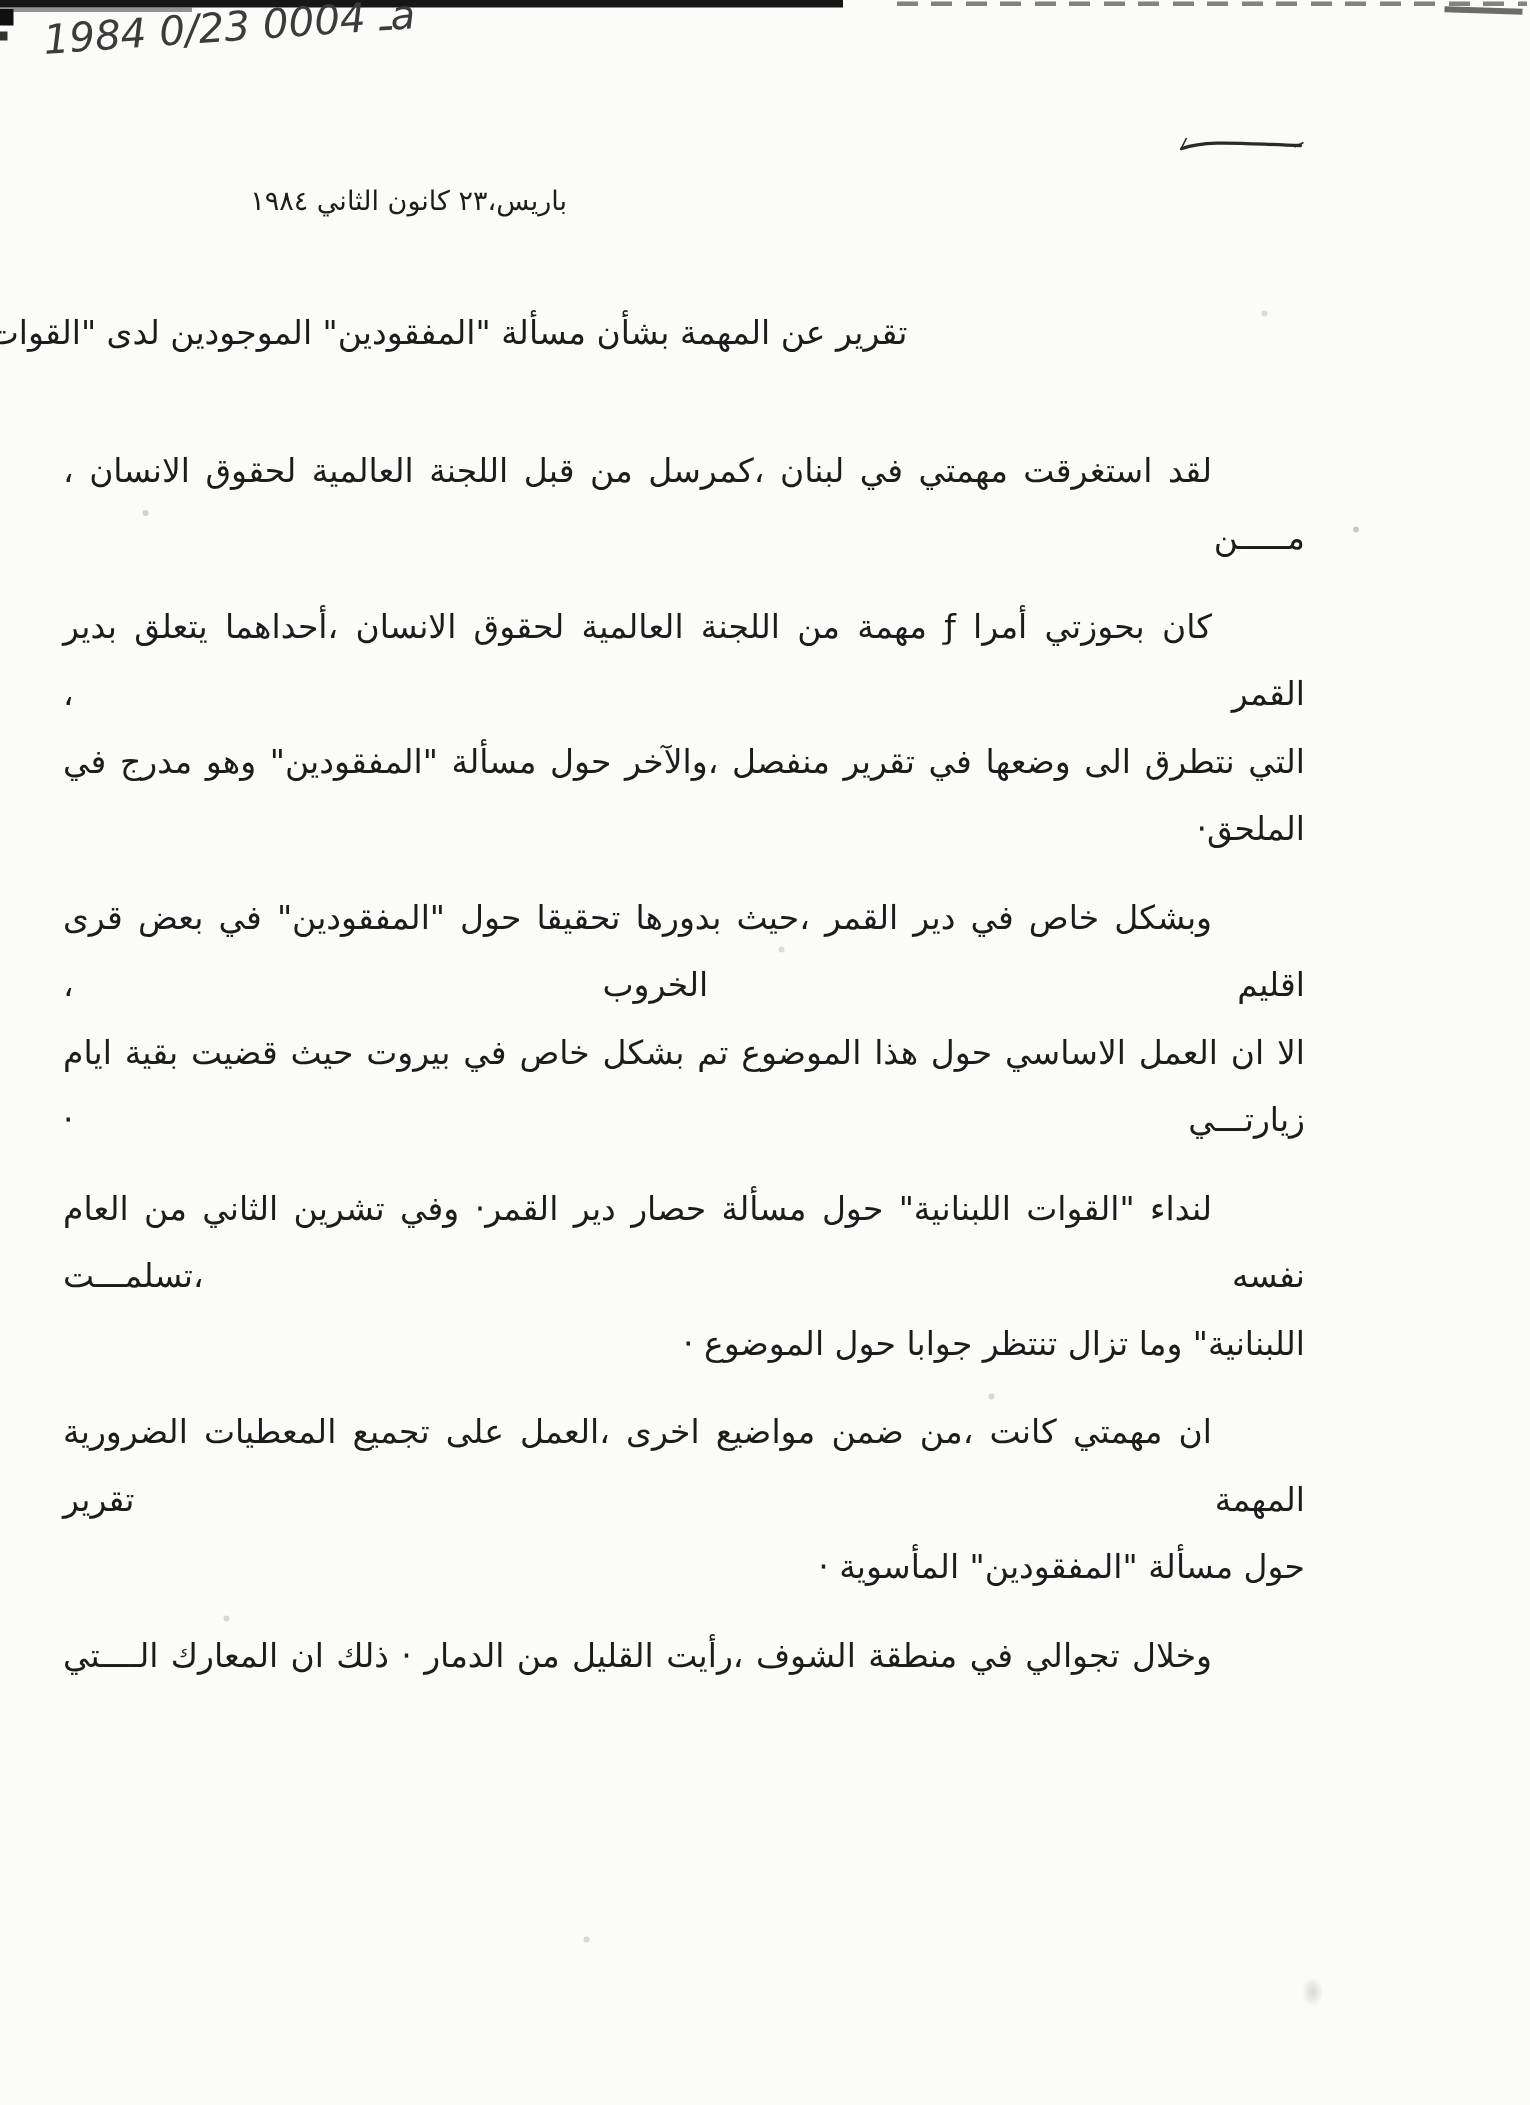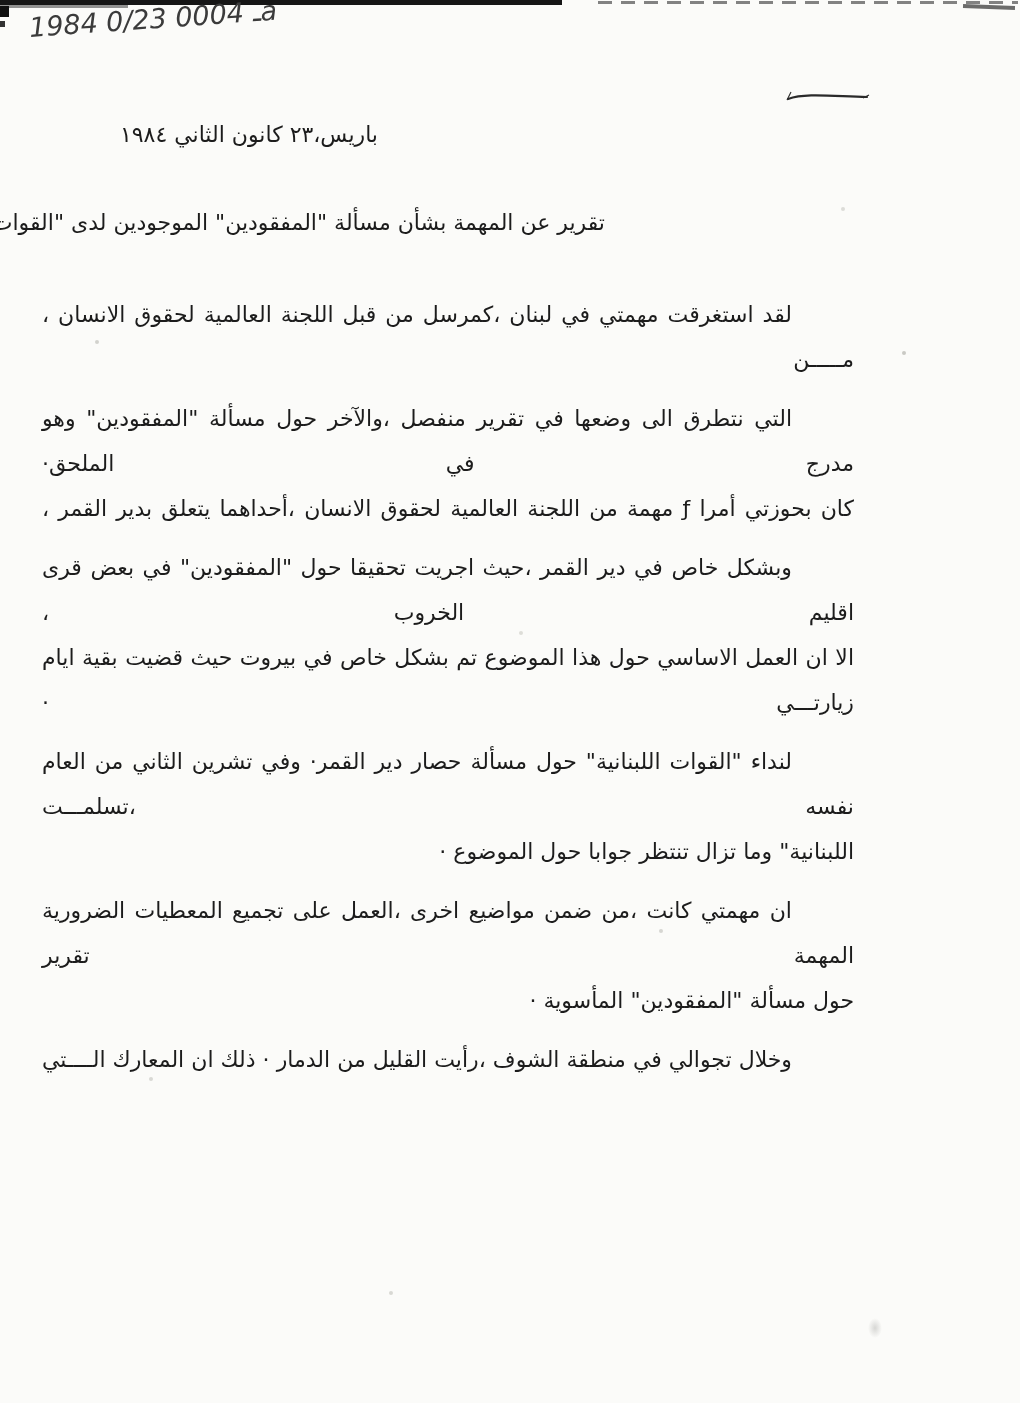--- a/index.html
+++ b/index.html
@@ -32,33 +32,33 @@
     font-size:27px;font-style:italic;letter-spacing:3px;
     color:#3b3b3b;transform:rotate(-4deg);transform-origin:left top;
     white-space:nowrap;
   }
   
   .hand-dash{position:absolute;left:785px;top:88px;width:86px;height:20px;}
   
   .dateline{
     position:absolute;top:112px;right:642px;
     direction:rtl;white-space:nowrap;
-    font-size:22px;line-height:45px;
+    font-size:18px;line-height:45px;
   }
   .doc-title{
     position:absolute;top:200px;right:415px;
     direction:rtl;white-space:nowrap;
     font-size:22px;line-height:45px;
   }
   .body-text{
     position:absolute;top:292px;right:150px;left:42px;
     direction:rtl;
     font-size:22px;line-height:45px;
   }
-  .para{margin:0 16px 14px 0;}
+  .para{margin:0 0 14px 0;}
   .line{text-align:right;}
   .line.j{text-align:justify;text-align-last:justify;}
   .para .line:first-child{text-indent:62px;}
 </style>
 </head>
 <body>
 
 <div class="page">
 
   <div class="edge-bar-left"></div>
@@ -80,25 +80,25 @@
 
   <div class="dateline">باريس،٢٣ كانون الثاني  ١٩٨٤</div>
 
   <div class="doc-title">تقرير عن المهمة بشأن مسألة "المفقودين"  الموجودين لدى "القوات اللبنانية" ·</div>
 
   <div class="body-text" id="body-text">
       <div class="para">
         <div class="line j">لقد استغرقت  مهمتي في لبنان ،كمرسل من قبل اللجنة العالمية لحقوق الانسان ،  مـــــن</div>
       </div>
       <div class="para">
+        <div class="line j">كان بحوزتي أمرا ƒ مهمة من اللجنة العالمية لحقوق الانسان ،أحداهما يتعلق بدير القمر ،</div>
         <div class="line j">التي نتطرق الى وضعها في تقرير منفصل ،والآخر حول مسألة "المفقودين" وهو مدرج في الملحق·</div>
-        <div class="line j">كان بحوزتي أمرا ƒ مهمة من اللجنة العالمية لحقوق الانسان ،أحداهما يتعلق بدير القمر ،</div>
       </div>
       <div class="para">
-        <div class="line j">وبشكل خاص في دير القمر ،حيث اجريت تحقيقا حول "المفقودين" في بعض قرى اقليم الخروب ،</div>
+        <div class="line j">وبشكل خاص في دير القمر ،حيث بدورها تحقيقا حول "المفقودين" في بعض قرى اقليم الخروب ،</div>
         <div class="line j">الا ان العمل الاساسي حول هذا الموضوع تم بشكل خاص في بيروت حيث قضيت بقية ايام زيارتـــي ·</div>
       </div>
       <div class="para">
         <div class="line j">لنداء "القوات اللبنانية" حول مسألة حصار دير القمر· وفي تشرين الثاني من العام نفسه ،تسلمـــت</div>
         <div class="line">اللبنانية" وما تزال تنتظر جوابا  حول الموضوع ·</div>
       </div>
       <div class="para">
         <div class="line j">ان مهمتي كانت ،من ضمن مواضيع اخرى ،العمل على تجميع المعطيات الضرورية المهمة تقرير</div>
         <div class="line">حول مسألة "المفقودين" المأسوية ·</div>
       </div>

